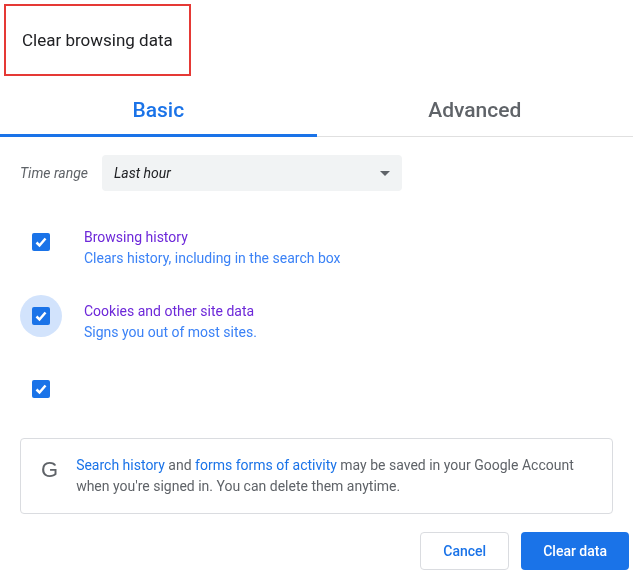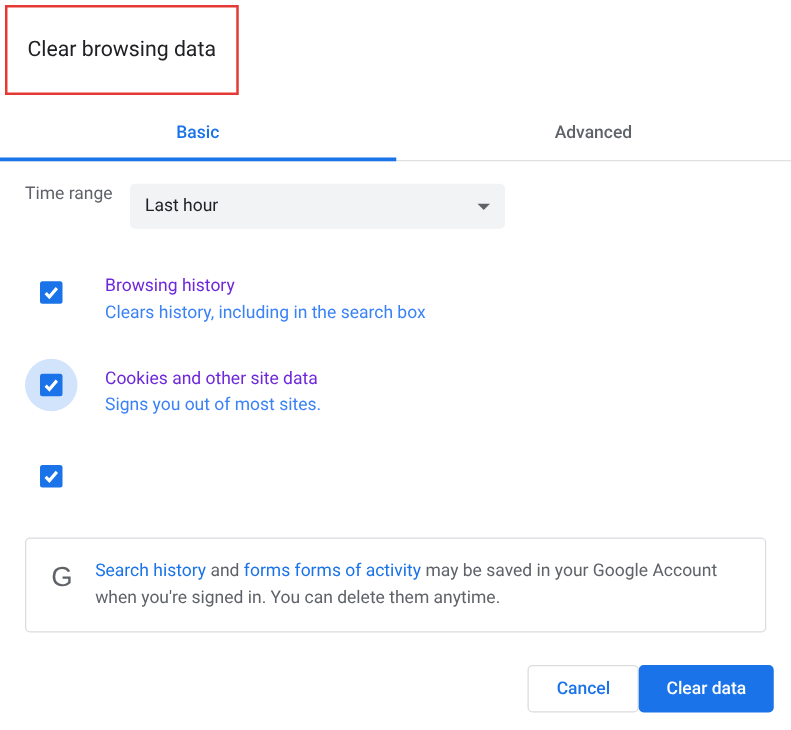--- a/index.html
+++ b/index.html
@@ -20,42 +20,43 @@
     .tabs {
       display: flex;
       width: 100%;
       border-bottom: 1px solid #e0e0e0;
       margin-top: 8px;
     }
     .tab {
       flex: 1;
       text-align: center;
       padding: 14px 0;
-      font-size: 14px;
+      font-size: 21px;
       font-weight: 500;
       color: #5f6368;
       cursor: pointer;
       position: relative;
     }
     .tab.active {
       color: #1a73e8;
     }
     .tab.active::after {
       content: "";
       position: absolute;
       left: 0; right: 0; bottom: -1px;
       height: 3px;
       background: #1a73e8;
     }
     .content { padding: 18px 20px 0 20px; }
     .time-row {
       display: flex;
-      align-items: flex-start;
+      align-items: center;
       gap: 14px;
       margin-bottom: 32px;
+      font-style: italic;
     }
     .time-label { font-size: 14px; color: #5f6368; }
     .time-select {
       background: #f1f3f4;
       border-radius: 4px;
       height: 36px;
       width: 300px;
       display: flex;
       align-items: center;
       justify-content: space-between;
@@ -121,23 +122,24 @@
       font-size: 22px;
       font-weight: 500;
       color: #5f6368;
       flex-shrink: 0;
       margin-top: 2px;
     }
     .info-text { font-size: 14px; color: #5f6368; line-height: 1.5; }
     .info-text a { color: #1a73e8; cursor: pointer; }
     .footer {
       position: absolute;
-      right: 14px;
+      right: 4px;
       bottom: 14px;
       display: flex;
+      gap: 12px;
     }
     .btn {
       height: 38px;
       padding: 0 22px;
       border-radius: 4px;
       font-size: 14px;
       font-weight: 500;
       cursor: pointer;
       display: flex;
       align-items: center;

